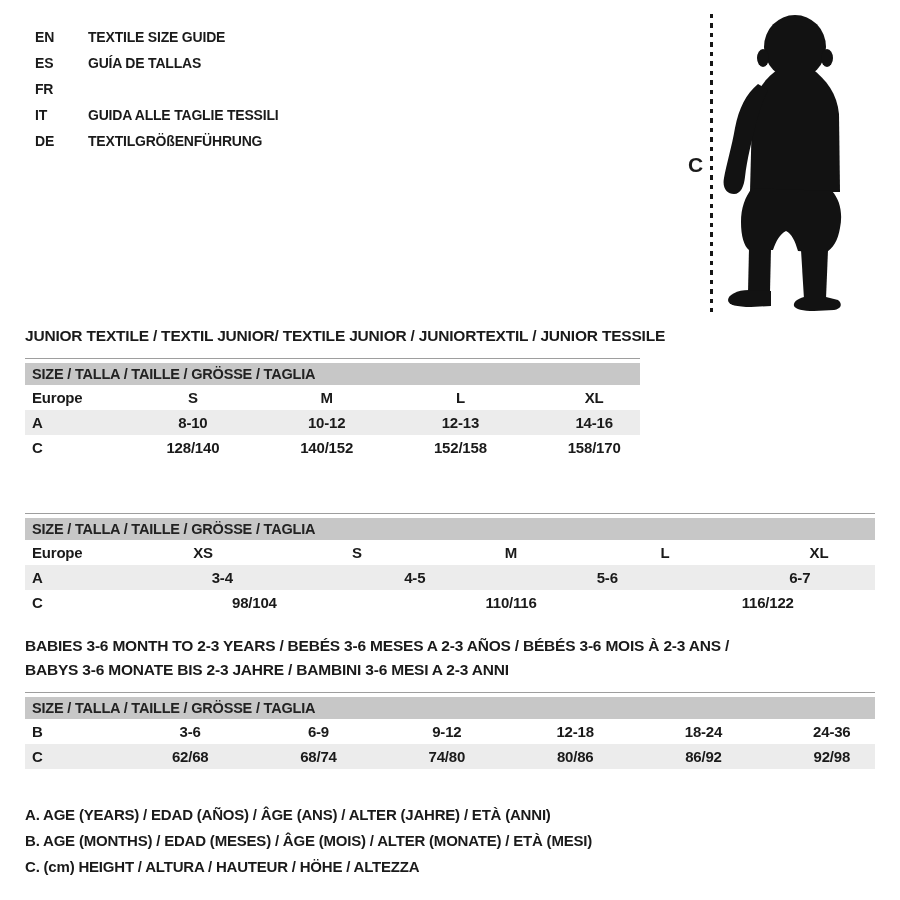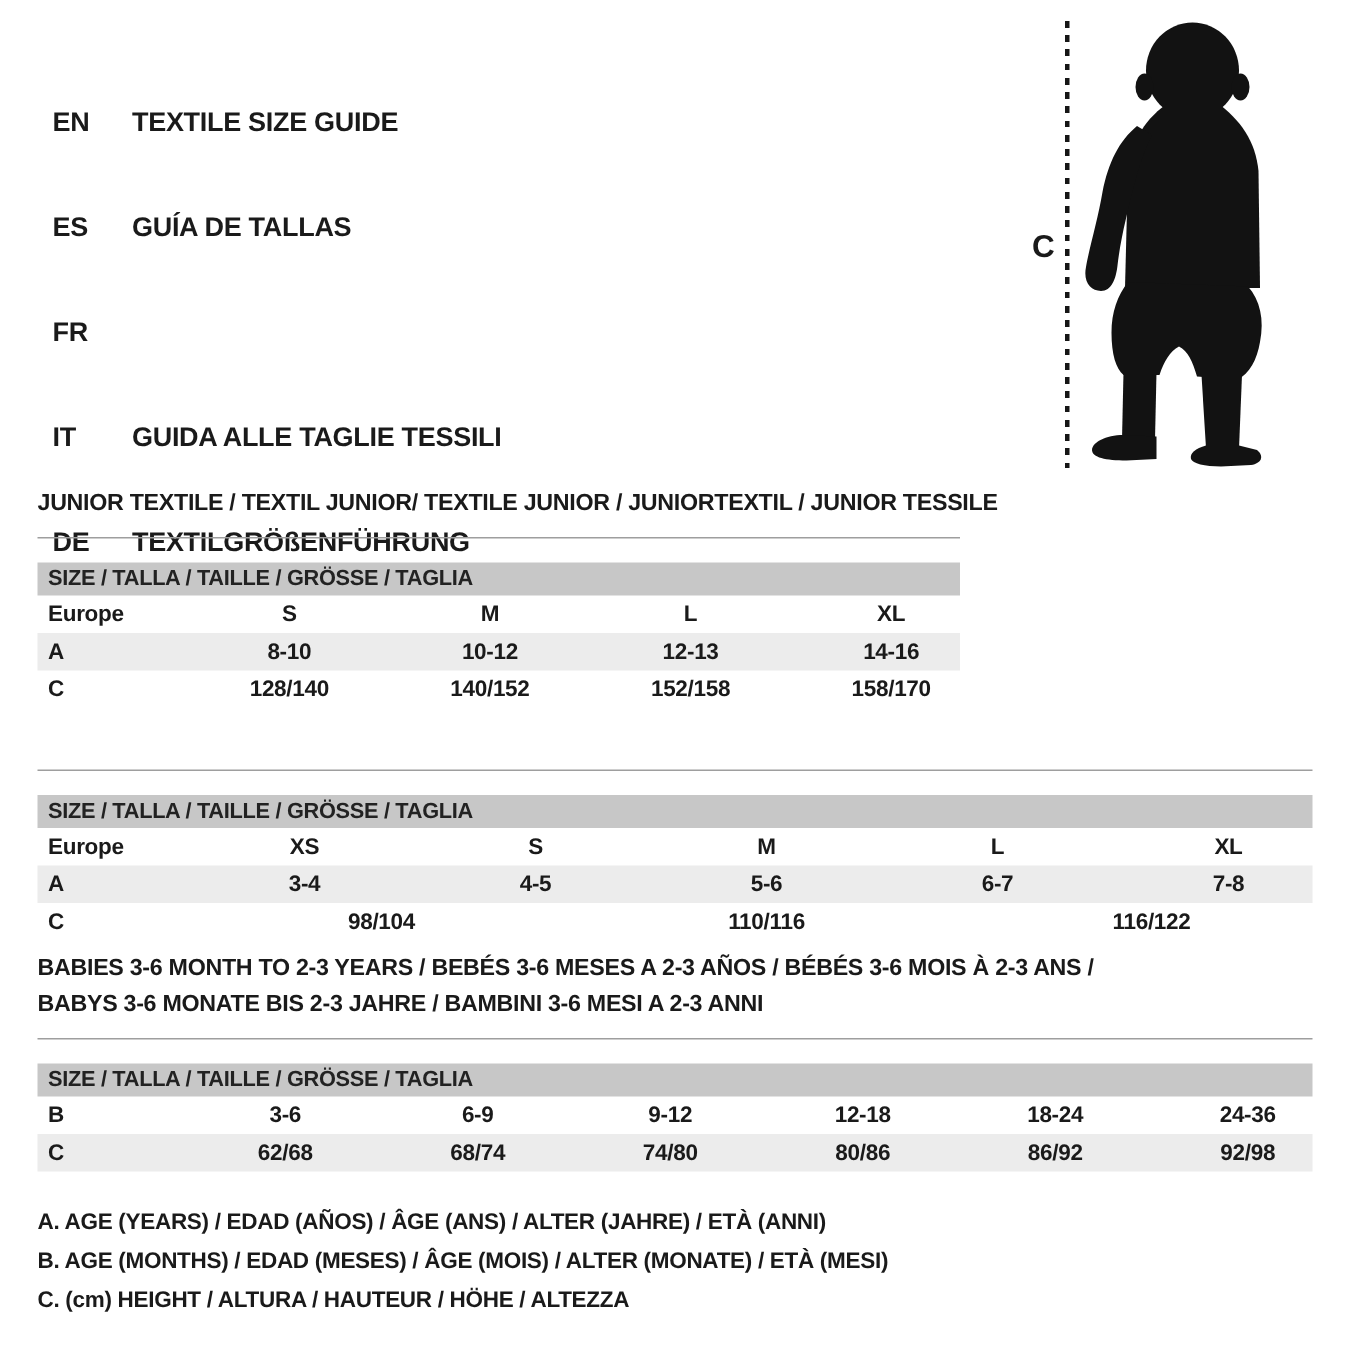--- a/index.html
+++ b/index.html
@@ -10,38 +10,38 @@
     background: #ffffff;
     font-family: "Liberation Sans", "DejaVu Sans", sans-serif;
     font-weight: bold;
     color: #1a1a1a;
     letter-spacing: -0.2px;
     overflow: hidden;
   }
 
   
   .lang-block { position: absolute; left: 35px; top: 24px; }
-  .lang-row { display: flex; height: 26px; line-height: 26px; font-size: 18px; margin-top: 44px; }
+  .lang-row { display: flex; height: 26px; line-height: 26px; font-size: 14px; }
   .lang-code { width: 53px; }
   .lang-label { white-space: nowrap; }
 
   
   .measure-line {
     position: absolute; left: 710px; top: 14px; width: 3px; height: 298px;
     background: repeating-linear-gradient(to bottom, #161616 0 4.5px, transparent 4.5px 9.5px);
   }
   .measure-label { position: absolute; left: 688px; top: 153px; font-size: 21px; }
   .baby-svg { position: absolute; left: 718px; top: 10px; }
 
   
   .section-title { position: absolute; left: 25px; font-size: 15.5px; white-space: nowrap; }
   .section-title .sub { font-size: 10px; vertical-align: -3px; }
   .two-line { line-height: 24px; white-space: nowrap; }
 
-  .size-table { position: absolute; left: 25px; border-top: 1px solid #9e9e9e; padding-top: 16px; }
+  .size-table { position: absolute; left: 25px; border-top: 1px solid #9e9e9e; padding-top: 4px; }
   .bar {
     height: 22px; line-height: 22px;
     background: var(--header-bar, #c7c7c7);
     font-size: 14.5px; padding-left: 7px; color: #222;
   }
   .trow { display: flex; height: 25px; line-height: 25px; font-size: 15px; gap: 42px; }
   .trow.shaded { background: var(--row-shaded, #ececec); }
   .cell-label { width: 80px; padding-left: 7px; box-sizing: border-box; }
   .cell { flex: 1; text-align: center; }
 
@@ -129,21 +129,20 @@
           <div class="cell">M</div>
           <div class="cell">L</div>
           <div class="cell">XL</div>
         </div>
         <div class="trow shaded">
           <div class="cell-label">A</div>
           <div class="cell">3-4</div>
           <div class="cell">4-5</div>
           <div class="cell">5-6</div>
           <div class="cell">6-7</div>
-          <div class="cell">7-8</div>
         </div>
         <div class="trow">
           <div class="cell-label">C</div>
           <div class="cell">98/104</div>
           <div class="cell">110/116</div>
           <div class="cell">116/122</div>
         </div>
       </div>
   </div>
 

